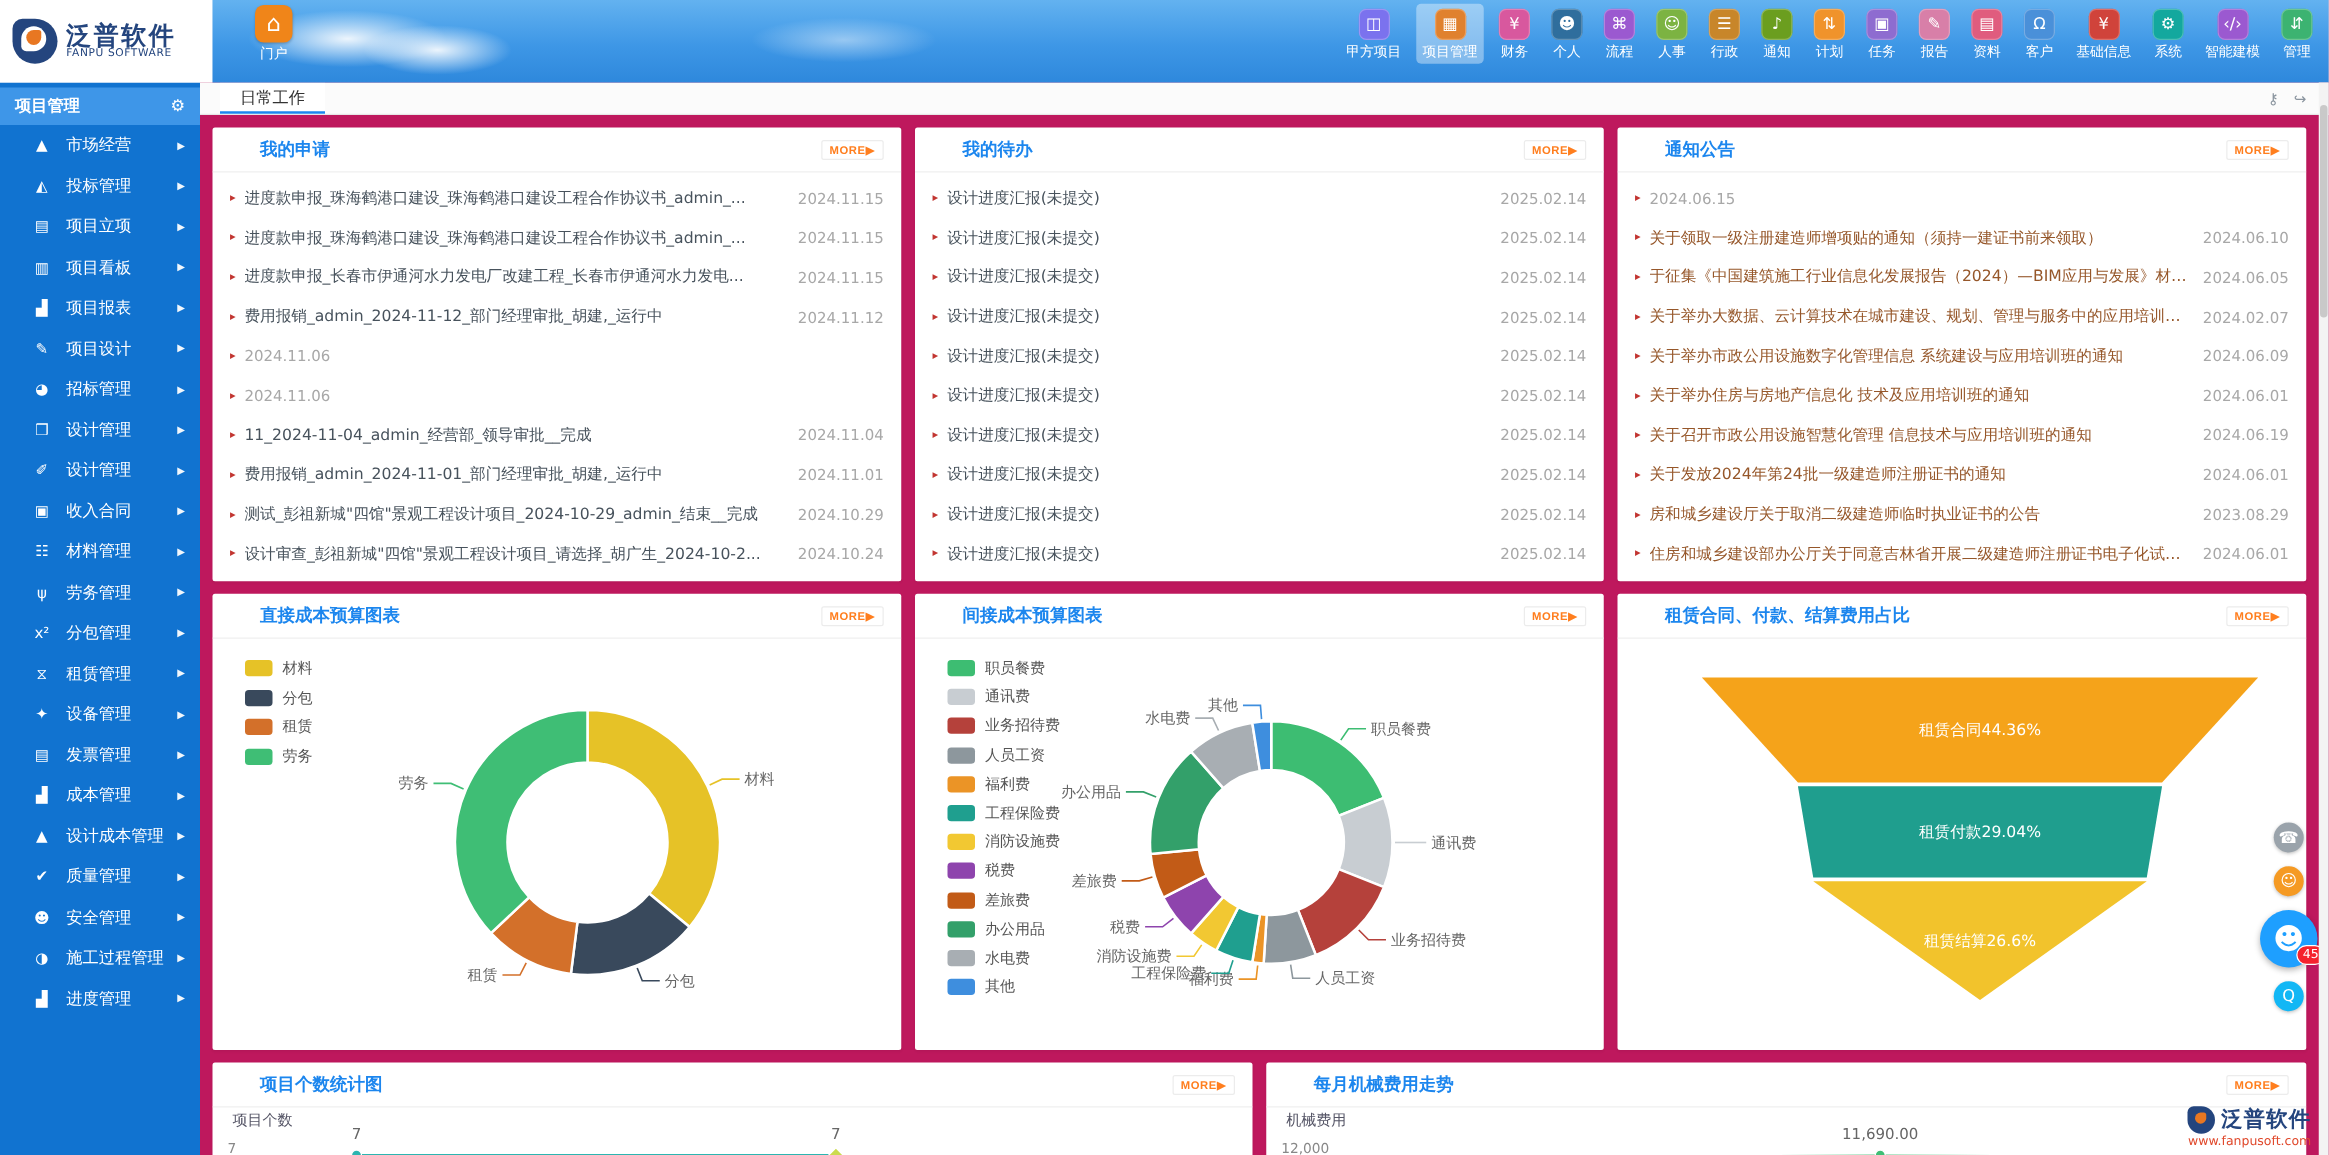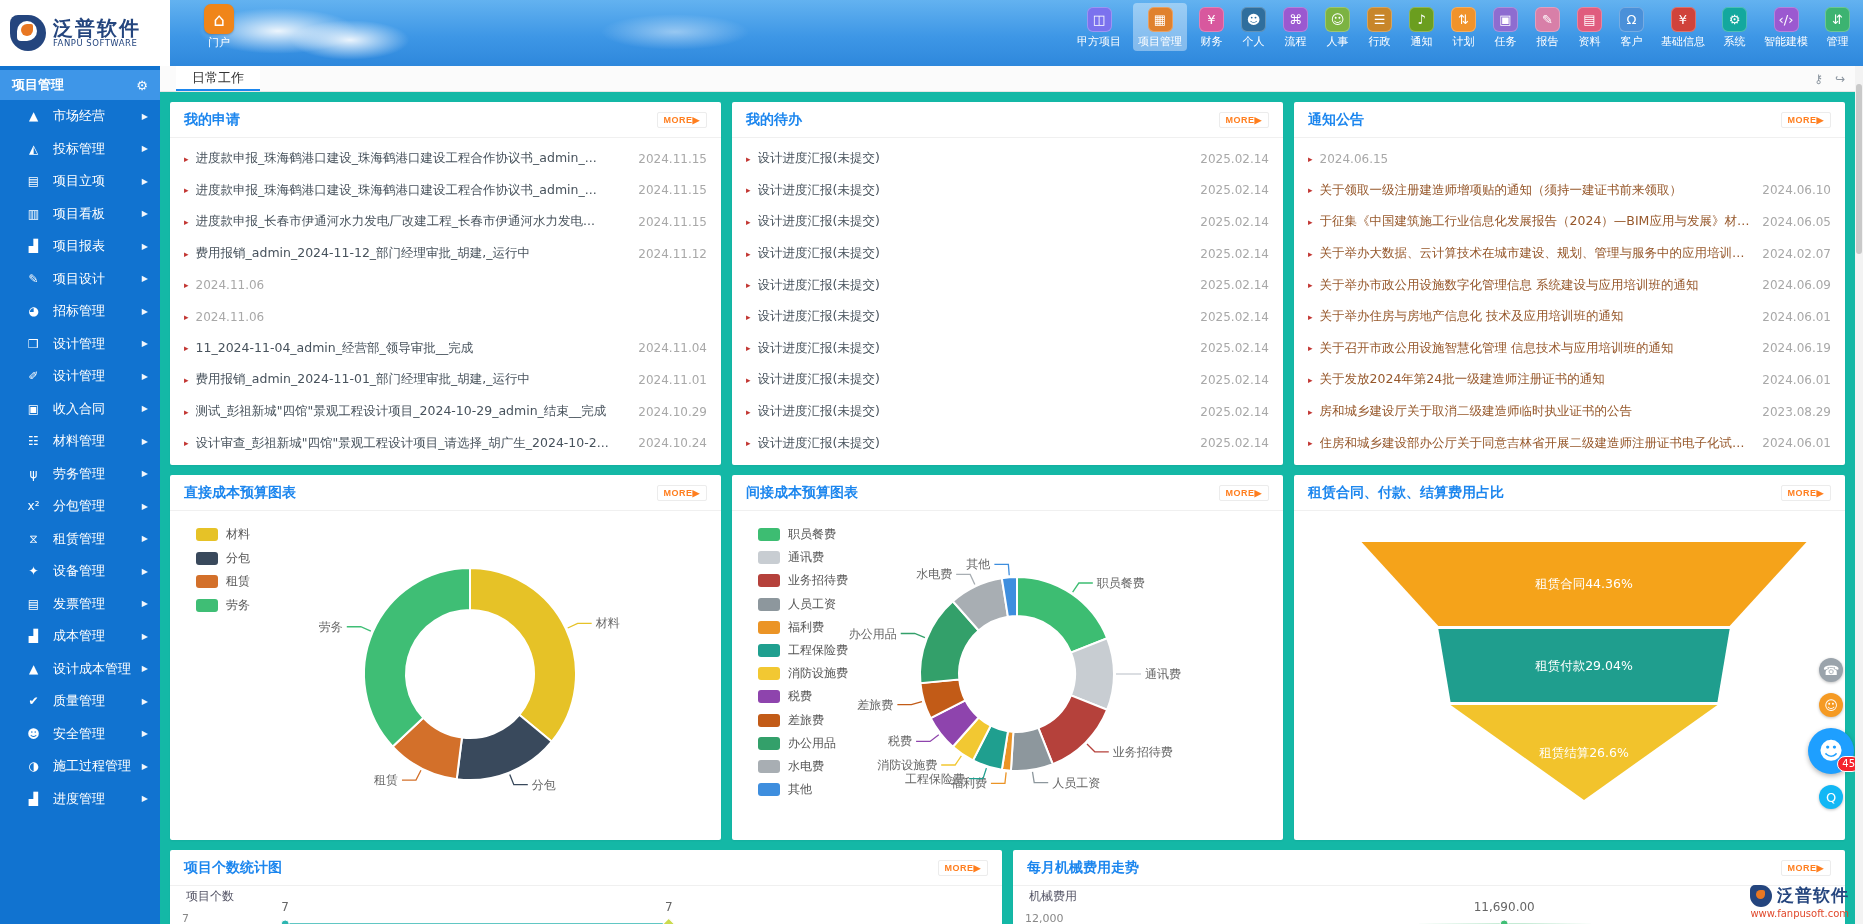--- a/index.html
+++ b/index.html
@@ -40,34 +40,34 @@
 .avatar .body { position:absolute; bottom:-8px; left:6px; right:6px; height:26px; border-radius:14px 14px 0 0; background:#2e3c4c; z-index:3; }
 .profile-info { display:flex; flex-direction:column; justify-content:center; gap:7px; font-size:12px; }
 .side-header { height:30px; background:#3E96E8; display:flex; align-items:center; padding:0 12px; font-size:13px; font-weight:bold; margin-top:4px; }
 .side-gear { margin-left:auto; font-size:13px; color:#fff; cursor:pointer; }
 .menu { }
 .menu-item { height:32.5px; display:flex; align-items:center; padding:0 12px 0 25px; font-size:13px; cursor:pointer; }
 .menu-ico { width:17px; margin-right:11px; font-size:12px; text-align:center; flex-shrink:0; }
 .menu-arrow { margin-left:auto; font-size:8px; opacity:.95; }
 
 
-.main { flex:1; background:#14b8a6; overflow:hidden; }
+.main { flex:1; background:#be185d; overflow:hidden; }
 .tabbar { height:26px; background:#fbfbfb; border-bottom:1px solid #e6e6e6; display:flex; align-items:stretch; padding-left:16px; position:relative; }
 .tab { background:#fff; padding:0 16px; display:flex; align-items:center; font-size:13px; color:#333; border-bottom:2px solid #1C86EE; cursor:pointer; }
 .tab-icons { position:absolute; right:18px; top:0; height:100%; display:flex; align-items:center; gap:12px; color:#8a949e; font-size:12px; }
 .tab-icons span { cursor:pointer; }
 .content { padding:10px 18px 0 10px; display:flex; flex-direction:column; gap:10px; }
 .grid3 { display:grid; grid-template-columns:1fr 1fr 1fr; gap:11px; }
 .grid2 { display:grid; grid-template-columns:1fr 1fr; gap:11px; }
 .row1 { height:363px; }
 .row2 { height:365px; }
 .row3 { height:120px; }
 .panel { background:#fff; border-radius:2px; overflow:hidden; box-shadow:0 1px 2px rgba(0,0,0,.05); }
 .panel-h { height:36px; display:flex; align-items:center; justify-content:space-between; padding:0 14px; border-bottom:1px solid #f0f0f0; }
-.panel-title { color:#1C86EE; font-size:14px; font-weight:bold; }
+.panel-title { color:#1C86EE; font-size:14px; font-weight:bold;margin-left:24px; }
 .more-btn { font-size:9px; font-weight:bold; color:#FF7E1E; border:1px solid #ececec; background:#fff; padding:2px 6px; border-radius:2px; cursor:pointer; letter-spacing:.5px; }
 .rows { padding:5px 14px 0; }
 .lrow { height:31.6px; display:flex; align-items:center; font-size:12.5px; color:#47525c; }
 .lrow .bullet { color:#C23531; margin-right:7px; font-size:9px; flex-shrink:0; }
 .lrow .txt { flex:1; overflow:hidden; text-overflow:ellipsis; white-space:nowrap; padding-right:12px; cursor:pointer; }
 .lrow .date { color:#a8a8a8; font-size:12px; flex-shrink:0; }
 .notice-txt { color:#96572A !important; }
 .chart-body { position:relative; height:329px; }
 .chart-body svg { position:absolute; inset:0; }
 .legend { position:absolute; left:26px; top:12px; display:flex; flex-direction:column; z-index:2; }

